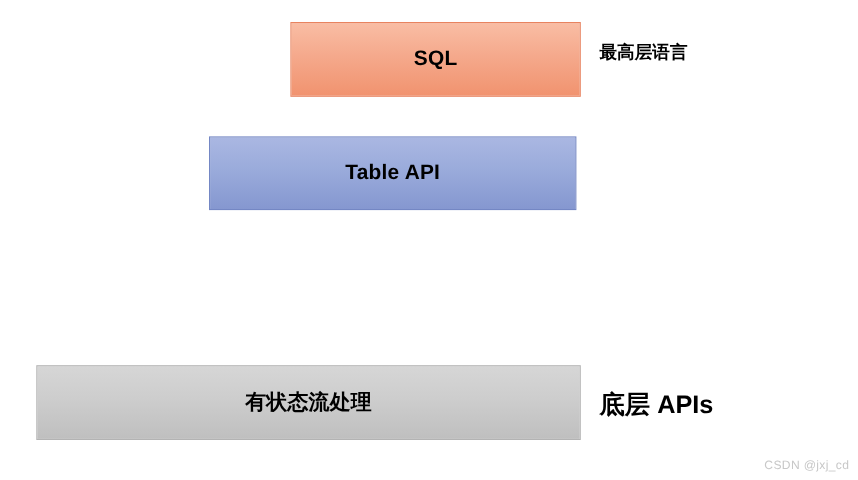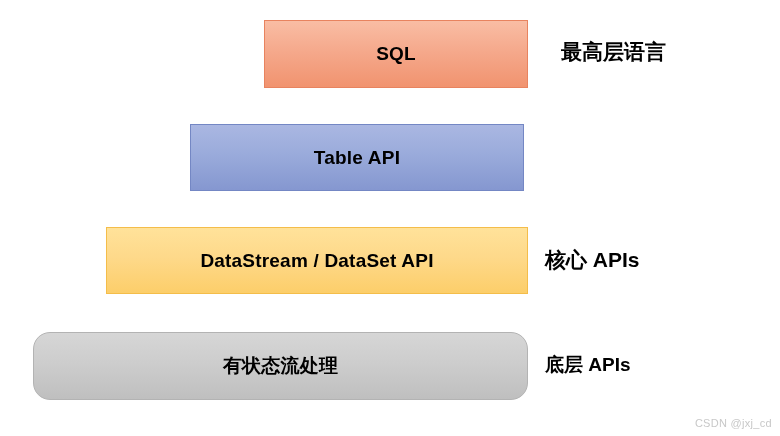--- a/index.html
+++ b/index.html
@@ -47,21 +47,21 @@
   }
 
   
   #row-sql            { left: 264px; top: 20px; }
   #row-sql .layer-box {
     width: 264px; height: 68px;
     background: linear-gradient(to bottom, #f9bda4 0%, #f5a98c 45%, #f1936f 100%);
     border-color: #e8835f;
     font-size: 19px;
   }
-  #label-sql { left: 545px; top: 38px; font-size: 21px; margin-left: 16px; }
+  #label-sql { left: 545px; top: 38px; font-size: 16px; }
 
   
   #row-table            { left: 190px; top: 124px; }
   #row-table .layer-box {
     width: 334px; height: 67px;
     background: linear-gradient(to bottom, #aab7e2 0%, #9aabdb 45%, #8597d0 100%);
     border-color: #7487c4;
     font-size: 19px;
   }
   #label-table { left: 545px; top: 142px; font-size: 21px; }
@@ -76,23 +76,22 @@
   }
   #label-ds { left: 545px; top: 246px; font-size: 21px; }
 
   
   #row-state            { left: 33px; top: 332px; }
   #row-state .layer-box {
     width: 495px; height: 68px;
     background: linear-gradient(to bottom, #d6d6d6 0%, #cdcdcd 45%, #bfbfbf 100%);
     border-color: #b3b3b3;
     font-size: 19px;
-    border-radius: 17px;
   }
-  #label-state { left: 545px; top: 352px; font-size: 19px; }
+  #label-state { left: 545px; top: 352px; font-size: 23px; }
 
   #watermark {
     position: absolute;
     right: 8px;
     bottom: 7px;
     font-size: 11px;
     color: #c8c8c8;
     white-space: nowrap;
     letter-spacing: 0.3px;
     margin-top: 32px;
@@ -105,24 +104,20 @@
 
   <div class="layer-row" id="row-sql">
     <div class="layer-box">SQL</div>
   </div>
   <div class="layer-label" id="label-sql">最高层语言</div>
 
   <div class="layer-row" id="row-table">
     <div class="layer-box">Table API</div>
   </div>
 
-  <div class="layer-row" id="row-ds">
-    <div class="layer-box">DataStream / DataSet API</div>
-  </div>
-  <div class="layer-label" id="label-ds">核心 APIs</div>
 
   <div class="layer-row" id="row-state">
     <div class="layer-box">有状态流处理</div>
   </div>
   <div class="layer-label" id="label-state">底层 APIs</div>
 
 </div>
 
 <div id="watermark">CSDN @jxj_cd</div>
 

